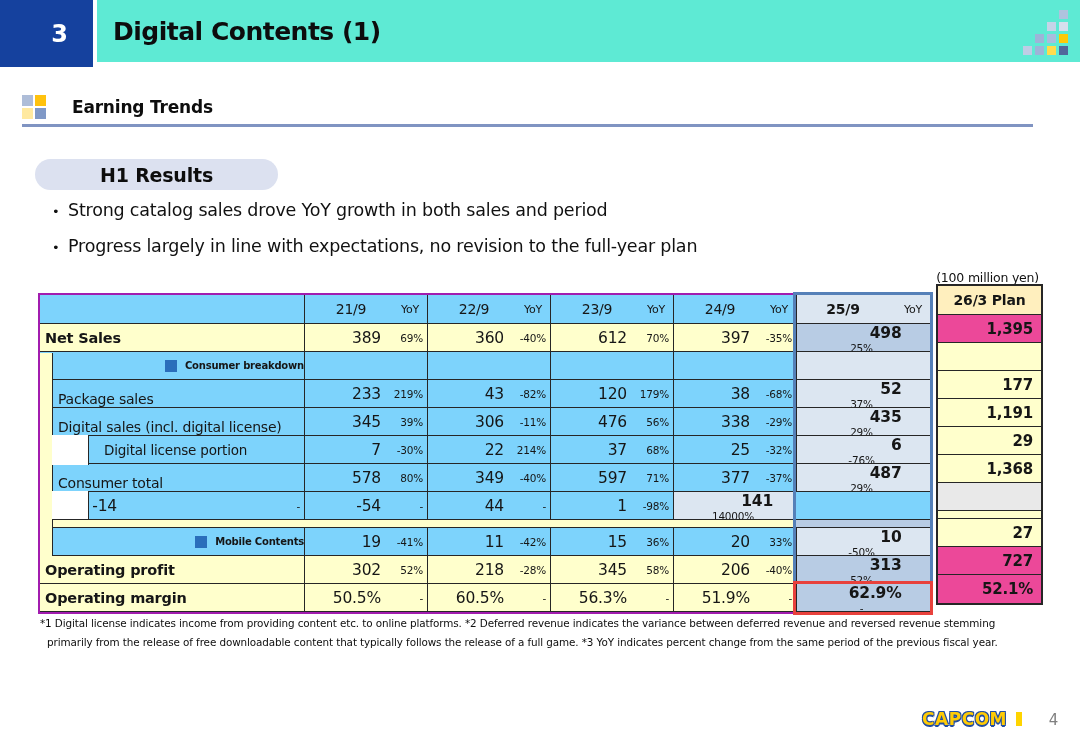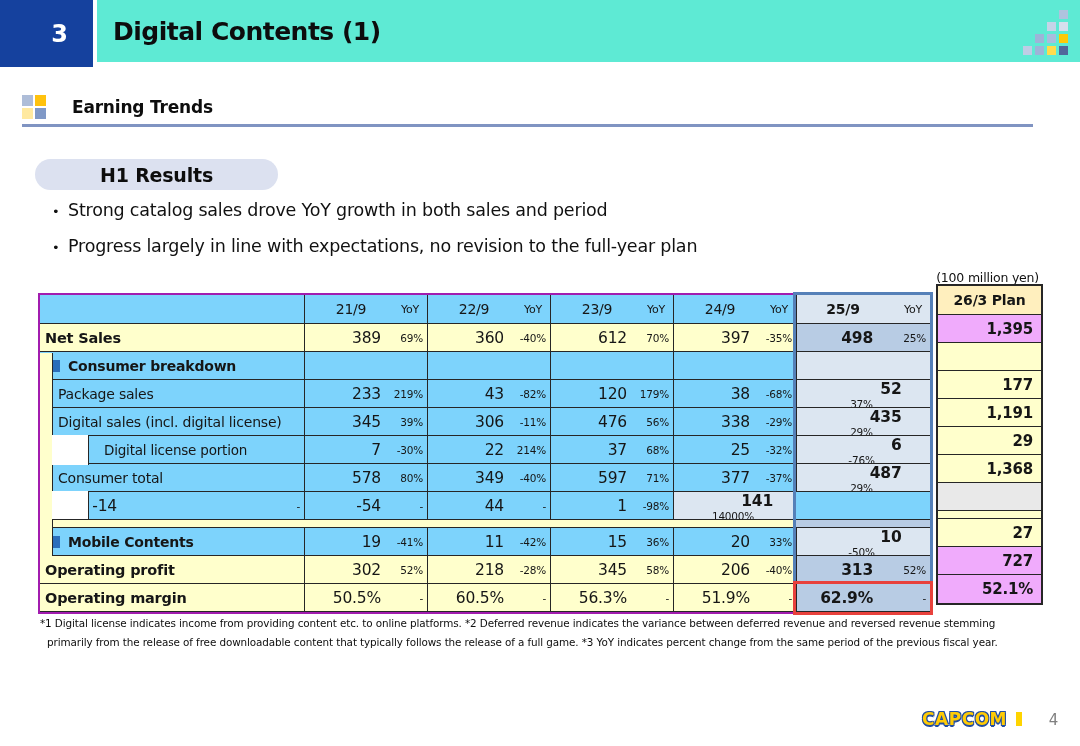--- a/index.html
+++ b/index.html
@@ -43,43 +43,43 @@
   .r-gap .pair{border-left:none;}
   .val{width:76px;text-align:right;font-size:15.5px;}
   .yoy{flex:1;text-align:right;padding-right:4px;font-size:10.5px;}
   .hval{width:76px;text-align:center;font-size:14px;padding-left:8px;}
   .hyoy{flex:1;text-align:right;padding-right:8px;font-size:11px;}
   .c5 .hval{font-weight:700;}
   .c5 .val{font-weight:700;}
   
   .r-total .label-cell{font-weight:700;padding-left:5px;background:#FFFFCC;font-size:14.5px;}
   .r-total .pair{background:#FFFFCC;}
-  .r-total .c5{background:#B8CCE4;}
+  .r-total .c5{background:#B8CCE4;flex-direction:column;}
   .r-header .c5{background:#DCE6F1;}
-  .r-section .label-cell,.r-sectiondata .label-cell{font-weight:700;padding-left:8px;font-size:14px;}
-  .r-item .label-cell{padding-left:18px;}
+  .r-section .label-cell,.r-sectiondata .label-cell{font-weight:700;padding-left:8px;font-size:10px;justify-content:flex-end;}
+  .r-item .label-cell{padding-left:18px;align-items:flex-end;}
   .r-subitem .label-cell{padding-left:64px;font-size:13.5px;}
   .r-section .c5,.r-item .c5,.r-subitem .c5,.r-sectiondata .c5{background:#DCE6F1;flex-direction:column;}
   .r-gap .label-cell,.r-gap .pair{background:#FFFFCC;}
   .r-gap .c5{background:#B8CCE4;}
   .bullet-sq{width:12px;height:12px;background:#2A6EBB;margin-right:8px;flex:none;}
   
   .strip{position:absolute;left:0;top:58px;width:12px;height:203px;background:#FFFFCC;border-right:1px solid #262626;}
   .patch{position:absolute;left:12px;width:36px;background:#fff;border-right:1px solid #262626;}
   .patch1{top:140px;height:30px;} .patch2{top:196px;height:28px;}
   .hl-box{position:absolute;left:753px;top:-3px;width:140px;height:323px;border:3px solid #5580B8;box-sizing:border-box;pointer-events:none;}
   .red-box{position:absolute;left:753px;top:286px;width:140px;height:34px;border:3px solid #E8413C;box-sizing:border-box;pointer-events:none;}
 
   
   .plan{position:absolute;left:936px;top:284px;width:103px;border:2px solid #262626;background:#FFFFCC;}
   .prow{height:28px;border-bottom:1px solid #262626;display:flex;align-items:center;justify-content:flex-end;
         padding-right:8px;box-sizing:border-box;font-weight:700;font-size:15px;background:#FFFFCC;}
   .prow:last-child{border-bottom:none;}
   .phead{height:29px;justify-content:center;padding-right:0;background:#FFEFBE;font-size:14px;}
-  .pstrong{background:#f0abfc;}
+  .pstrong{background:#ec4899;}
   .pgray{background:#E9E9E9;}
   .pgap{height:8px;}
 
   
   .foot{position:absolute;left:40px;width:960px;font-size:10.4px;color:#0d0d0d;letter-spacing:-0.1px;}
   .foot1{top:617px;} .foot2{top:636px;left:47px;}
 
   
   .logo-wrap{position:absolute;right:58px;top:709px;display:flex;align-items:center;}
   .capcom{font-size:17px;font-weight:800;color:#FFCB05;letter-spacing:0.5px;

